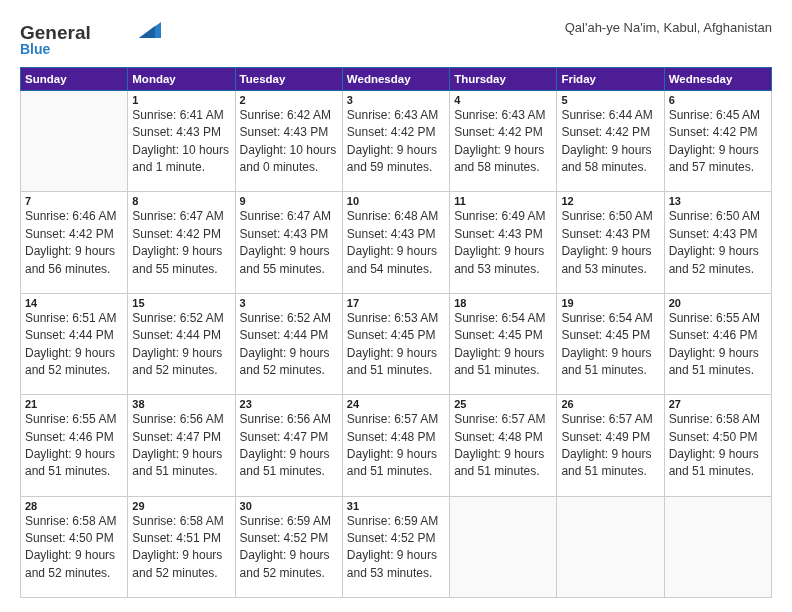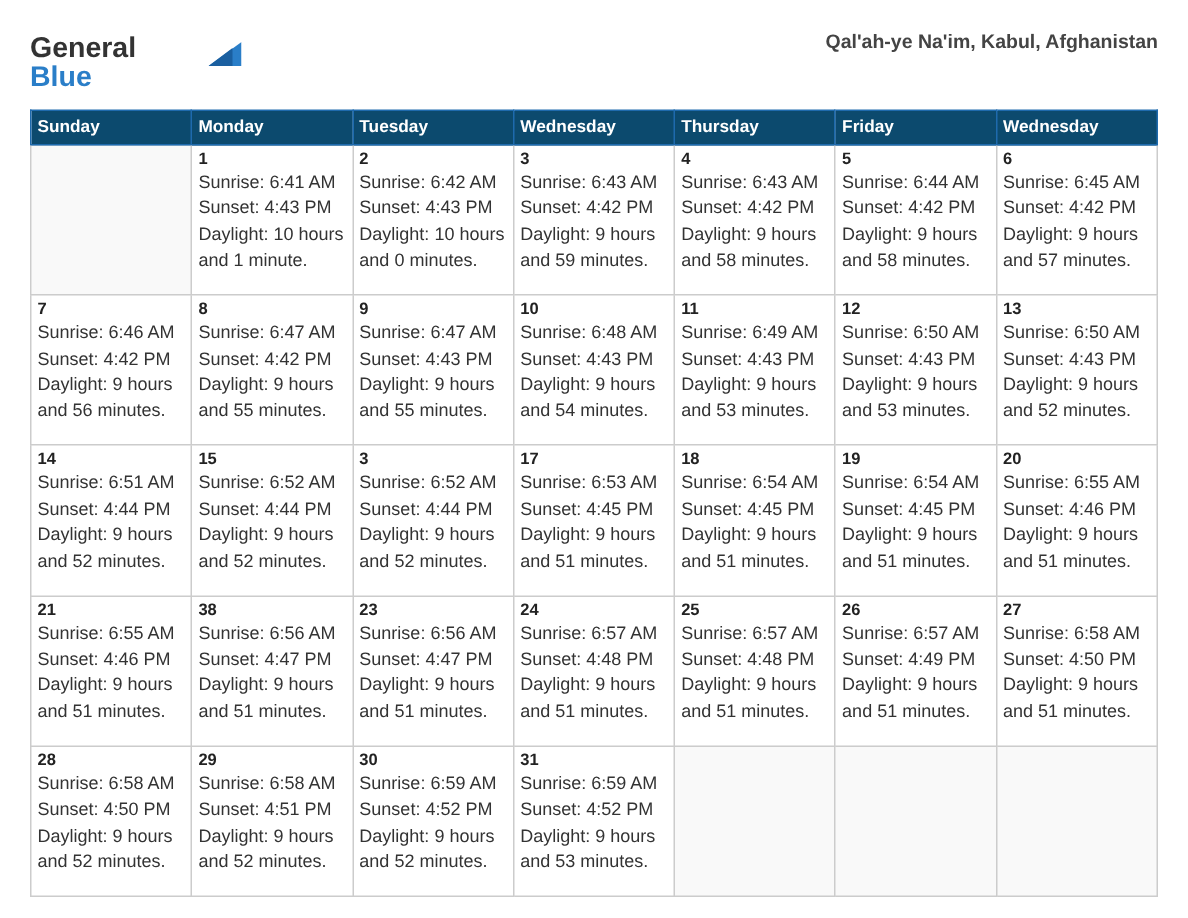--- a/index.html
+++ b/index.html
@@ -35,31 +35,30 @@
     .month-title {
       font-size: 32px;
       font-weight: normal;
       color: #222;
       line-height: 1.1;
     }
     .location {
       font-size: 13px;
       color: #444;
       margin-top: 2px;
-      font-weight: bold;
     }
     .calendar {
       flex: 1;
       border: 1px solid #ccc;
       border-collapse: collapse;
       width: 100%;
       table-layout: fixed;
     }
     .calendar th {
-      background: #0c4a6e;
+      background: #4c1d95;
       color: #fff;
       font-size: 11.5px;
       font-weight: bold;
       padding: 5px 4px;
       border: 1px solid #1e6aad;
       text-align: left;
     }
     .calendar td {
       border: 1px solid #ccc;
       vertical-align: top;
@@ -84,28 +83,28 @@
     .empty-cell {
       background: #f9f9f9;
     }
   </style>
 </head>
 <body>
 
 <div class="page">
   <div class="header">
     <div class="logo">
-      <div style="display:flex;align-items:flex-end;gap:47px;">
+      <div style="display:flex;align-items:flex-start;gap:47px;">
         <span style="font-size:19px;font-weight:bold;color:#333;">General</span>
         <svg width="22" height="16" viewBox="0 0 22 16" style="margin-left:1px;">
           <polygon points="0,16 22,0 22,16" fill="#2a7ec8"></polygon>
           <polygon points="0,16 16,4 16,16" fill="#1a5fa0"></polygon>
         </svg>
       </div>
-      <span style="font-size:19px;font-weight:bold;color:#2a7ec8;margin-top:-3px;">Blue</span>
+      <span style="font-size:14px;font-weight:bold;color:#2a7ec8;margin-top:-3px;">Blue</span>
     </div>
     <div class="title-block">
       <div class="location">Qal'ah-ye Na'im, Kabul, Afghanistan</div>
     </div>
   </div>
 
   <table class="calendar">
     <thead>
       <tr>
       <th>Sunday</th>

